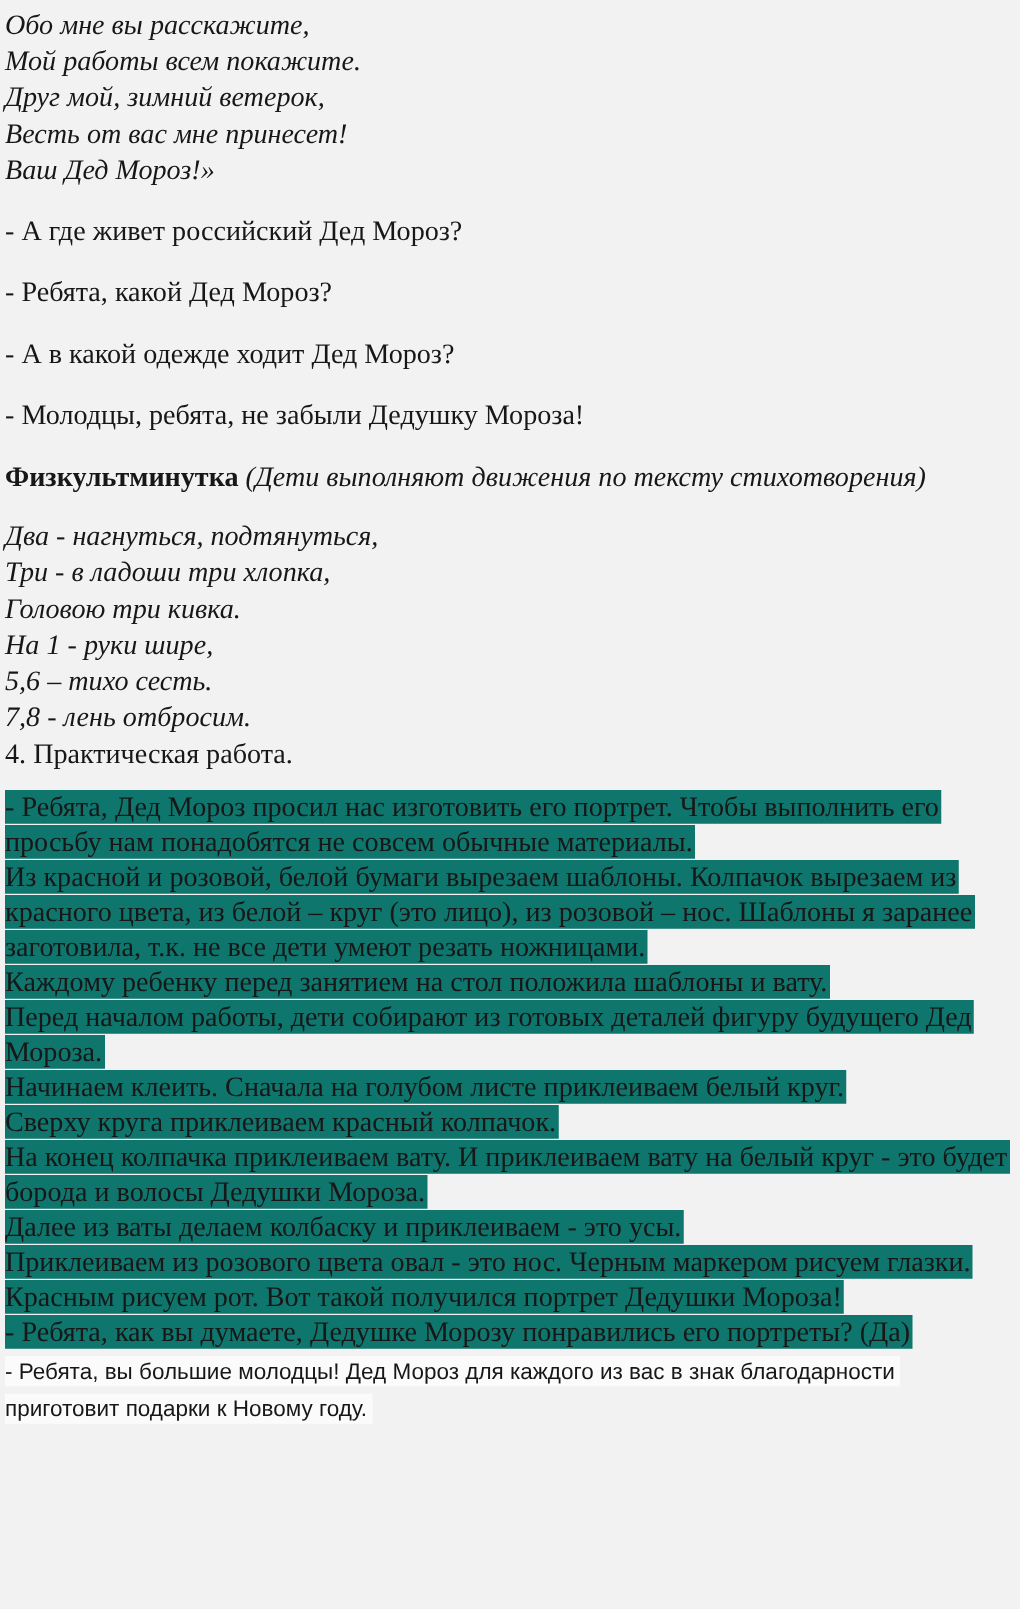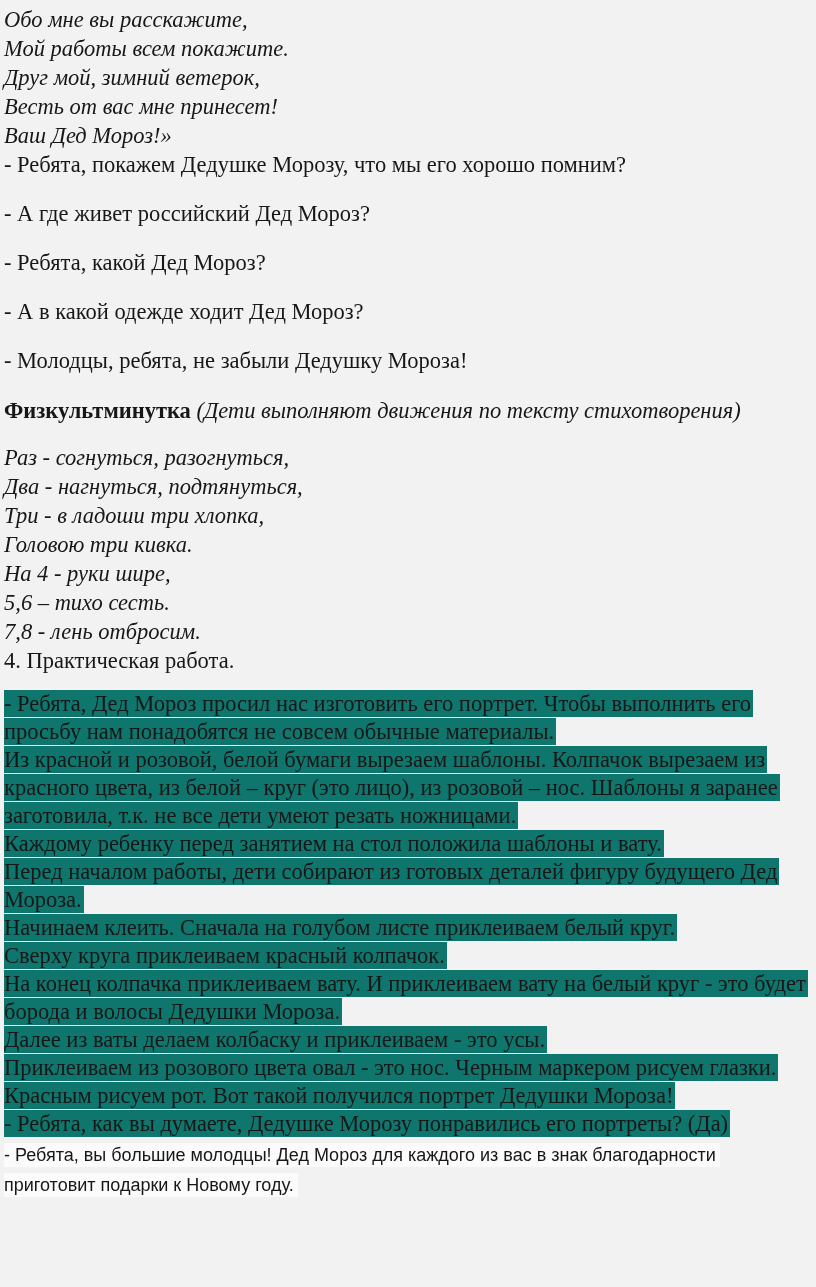--- a/index.html
+++ b/index.html
@@ -96,37 +96,35 @@
 <div class="doc">
 
   <div class="poem">
     <div class="poem-line">Обо мне вы расскажите,</div>
     <div class="poem-line">Мой работы всем покажите.</div>
     <div class="poem-line">Друг мой, зимний ветерок,</div>
     <div class="poem-line">Весть от вас мне принесет!</div>
     <div class="poem-line">Ваш Дед Мороз!»</div>
   </div>
 
-  <div class="teacher-line">- Ребята, покажем Дедушке Морозу, что мы его хорошо помним?</div>
 
   <div class="question-line">- А где живет российский Дед Мороз?</div>
   <div class="question-line">- Ребята, какой Дед Мороз?</div>
   <div class="question-line">- А в какой одежде ходит Дед Мороз?</div>
   <div class="question-line">- Молодцы, ребята, не забыли Дедушку Мороза!</div>
 
   <div class="phys-heading">
     <span class="phys-title">Физкультминутка</span><span class="phys-note"> (Дети выполняют движения по тексту стихотворения)</span>
   </div>
 
   <div class="exercise-poem">
-    <div class="exercise-line">Раз - согнуться, разогнуться,</div>
     <div class="exercise-line">Два - нагнуться, подтянуться,</div>
     <div class="exercise-line">Три - в ладоши три хлопка,</div>
     <div class="exercise-line">Головою три кивка.</div>
-    <div class="exercise-line">На 4 - руки шире,</div>
+    <div class="exercise-line">На 1 - руки шире,</div>
     <div class="exercise-line">5,6 – тихо сесть.</div>
     <div class="exercise-line">7,8 - лень отбросим.</div>
   </div>
 
   <div class="section-title">4. Практическая работа.</div>
 
   <div class="practical">
     <p class="para"><span>- Ребята, Дед Мороз просил нас изготовить его портрет. Чтобы выполнить его просьбу нам понадобятся не совсем обычные материалы.</span></p>
     <p class="para"><span>Из красной и розовой, белой бумаги вырезаем шаблоны. Колпачок вырезаем из красного цвета, из белой – круг (это лицо), из розовой – нос. Шаблоны я заранее заготовила, т.к. не все дети умеют резать ножницами.</span></p>
     <p class="para"><span>Каждому ребенку перед занятием на стол положила шаблоны и вату.</span></p>

